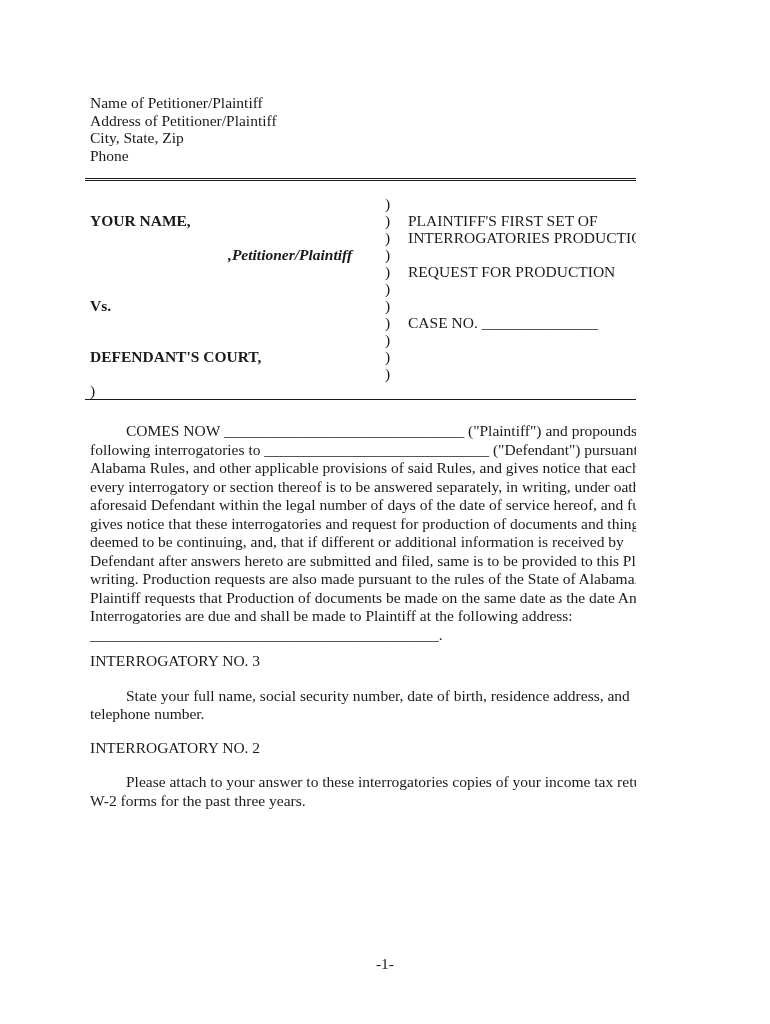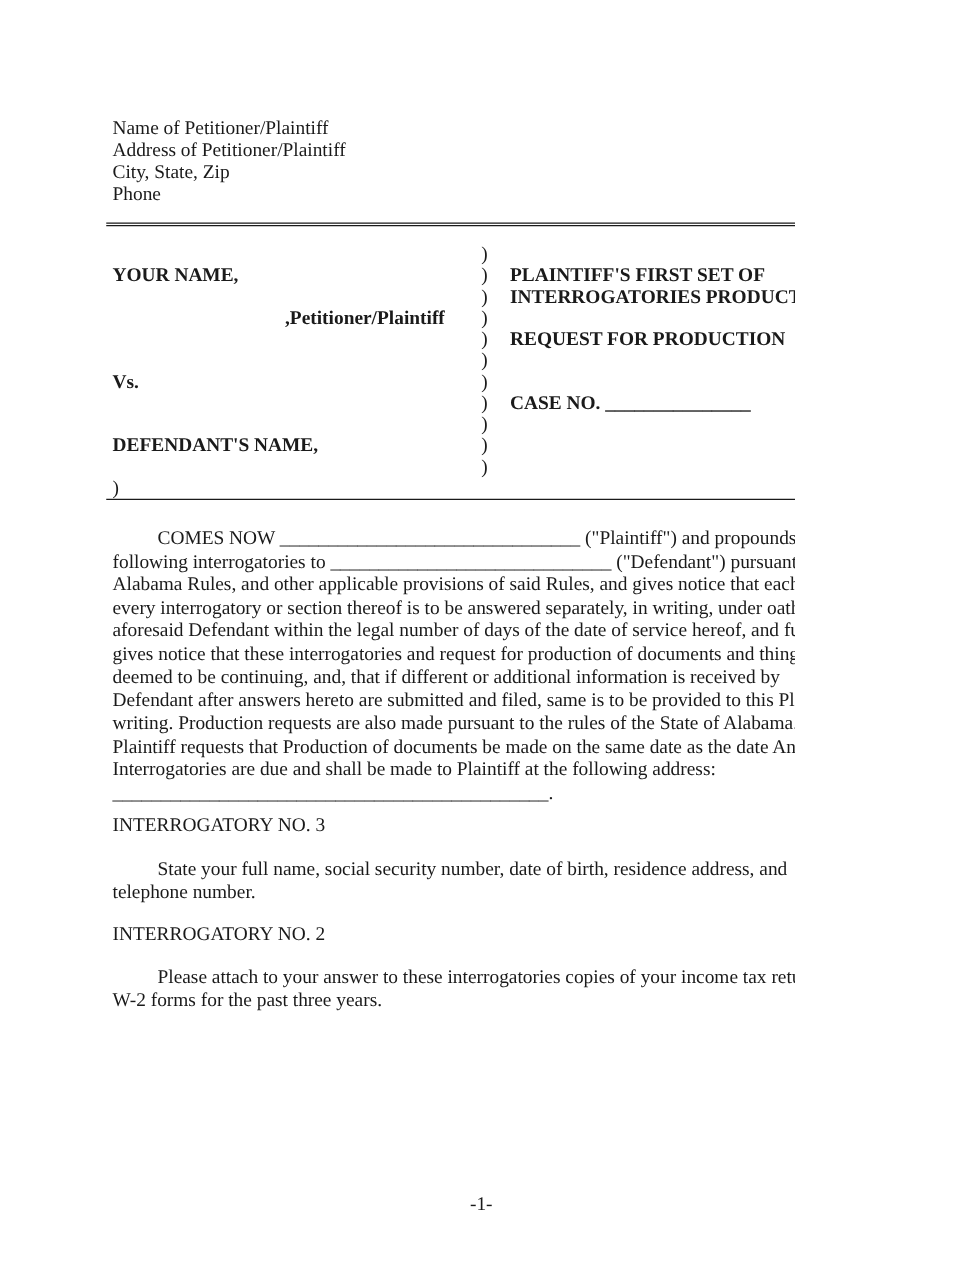--- a/index.html
+++ b/index.html
@@ -15,23 +15,23 @@
   .content{position:absolute;left:90px;top:0;width:600px;}
   .rule{border-top:1.6px solid #1a1a1a;height:0;margin-left:-5px;width:601px;}
   .rule-1{margin-top:14px;}
   .rule-2{margin-top:1px;}
   .rule-3{margin-top:0;}
   .header-block{margin-top:94px;line-height:17.5px;}
   .court-title{margin-top:15px;text-align:center;font-weight:700;line-height:17.5px;}
   .caption{margin-top:14px;}
   .cap-row{display:flex;height:17px;line-height:17px;align-items:baseline;}
   .cap-left{flex:0 0 295px;font-weight:700;white-space:nowrap;}
-  .cap-left .role{padding-left:138px;display:inline-block;font-weight:700;}
+  .cap-left .role{padding-left:138px;display:inline-block;font-weight:700;font-style:italic;}
   .cap-paren{flex:0 0 23px;}
-  .cap-right{flex:1 1 auto;font-weight:700;white-space:nowrap;}
+  .cap-right{flex:1 1 auto;font-weight:400;white-space:nowrap;}
   .body-par{margin:22px 0 0 0;line-height:18.5px;text-indent:36px;text-align:left;}
   .int-heading{margin:15px 0 0 0;line-height:18.5px;font-weight:400;}
   .int-heading.first{margin-top:8px;}
   .int-heading.last{margin-top:32px;}
   .int-text{margin:16px 0 0 0;line-height:18.5px;text-indent:36px;}
   .footer{position:absolute;top:955px;left:0;width:770px;text-align:center;line-height:18px;}
 </style>
 </head>
 <body>
 
@@ -89,21 +89,21 @@
         <div class="cap-left"></div>
         <div class="cap-paren">)</div>
         <div class="cap-right"><span>CASE NO.</span><span> _______________</span></div>
       </div>
       <div class="cap-row">
         <div class="cap-left"></div>
         <div class="cap-paren">)</div>
         <div class="cap-right"></div>
       </div>
       <div class="cap-row">
-        <div class="cap-left">DEFENDANT'S NAME,</div>
+        <div class="cap-left">DEFENDANT'S COURT,</div>
         <div class="cap-paren">)</div>
         <div class="cap-right"></div>
       </div>
       <div class="cap-row">
         <div class="cap-left"></div>
         <div class="cap-paren">)</div>
         <div class="cap-right"></div>
       </div>
       <div class="cap-row">
         <div class="cap-paren">)</div>

